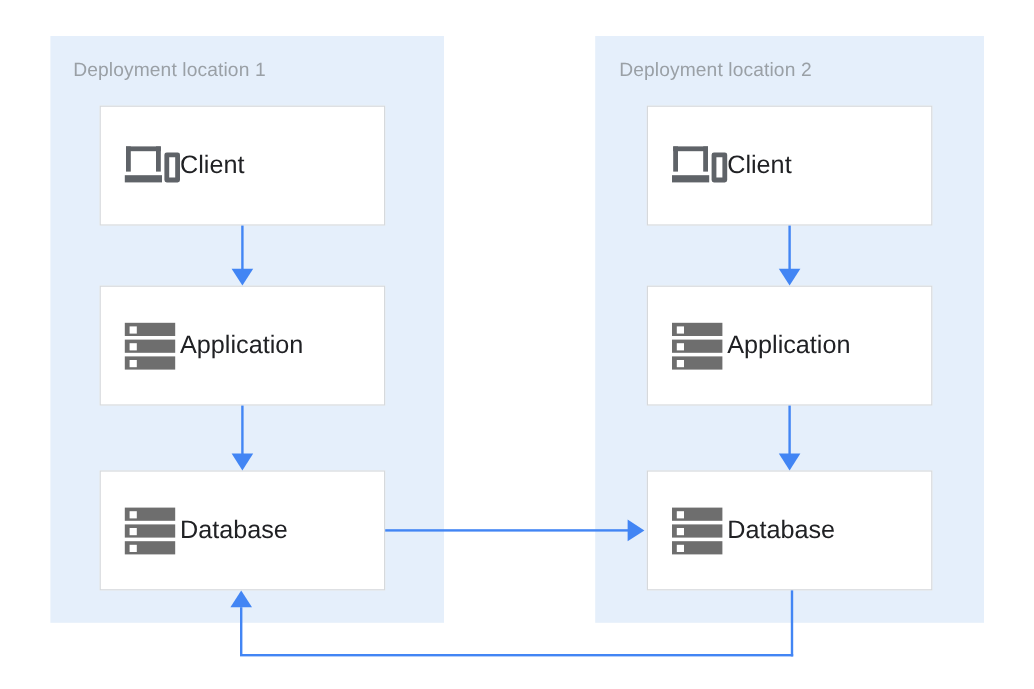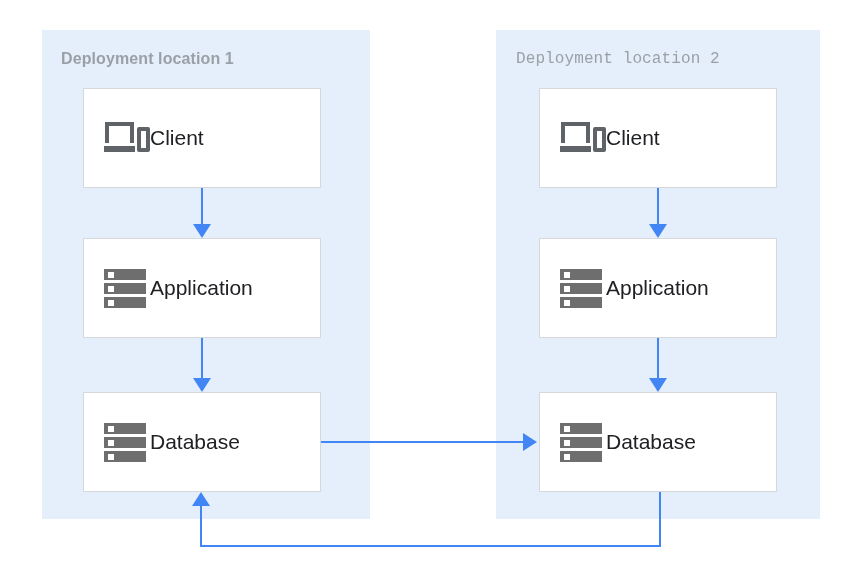--- a/index.html
+++ b/index.html
@@ -28,22 +28,22 @@
   #zone-1 { left: 42px;  top: 30px; width: 328px; height: 489px; }
   #zone-2 { left: 496px; top: 30px; width: 324px; height: 489px; }
 
   .zone-title {
     position: absolute;
     font-size: 16px;
     color: #9aa0a6;
     white-space: nowrap;
     letter-spacing: 0.1px;
   }
-  #zone-1-title { left: 61px;  top: 50px; font-weight: bold; }
-  #zone-2-title { left: 516px; top: 50px; font-family: Liberation Mono, monospace; }
+  #zone-1-title { left: 61px;  top: 50px; }
+  #zone-2-title { left: 516px; top: 50px; }
 
   
   .node {
     position: absolute;
     background: #ffffff;
     border: 1px solid #d6d9dc;
     box-sizing: border-box;
     display: flex;
     align-items: center;
     padding-left: 20px;

